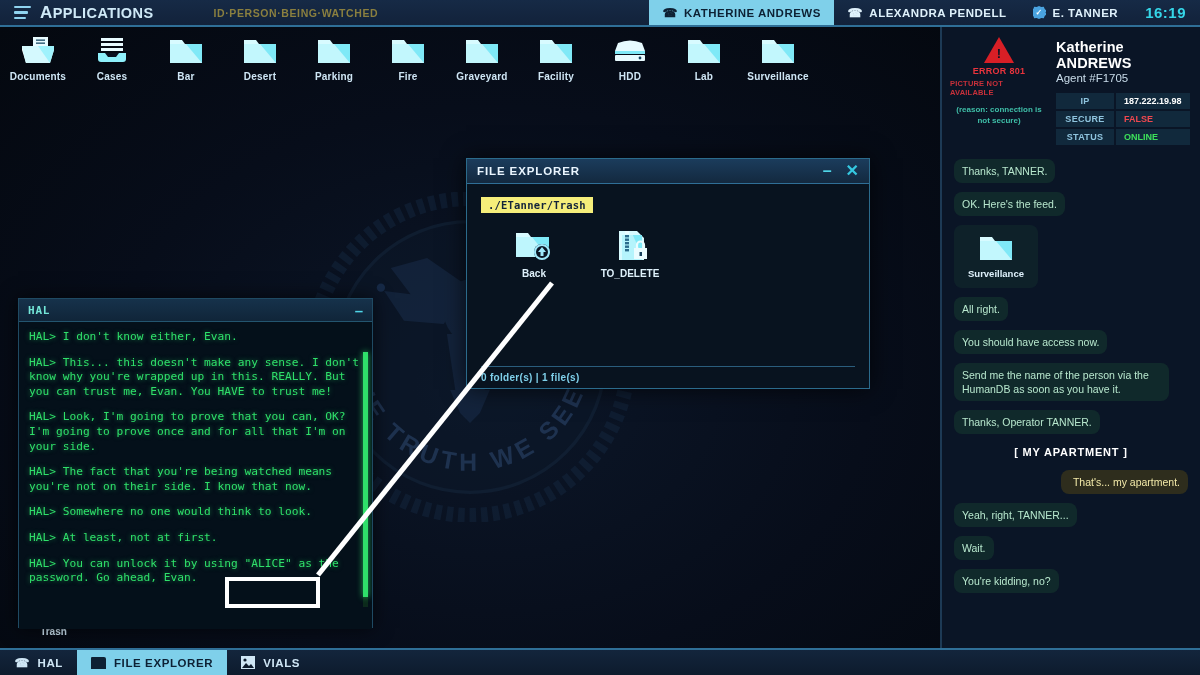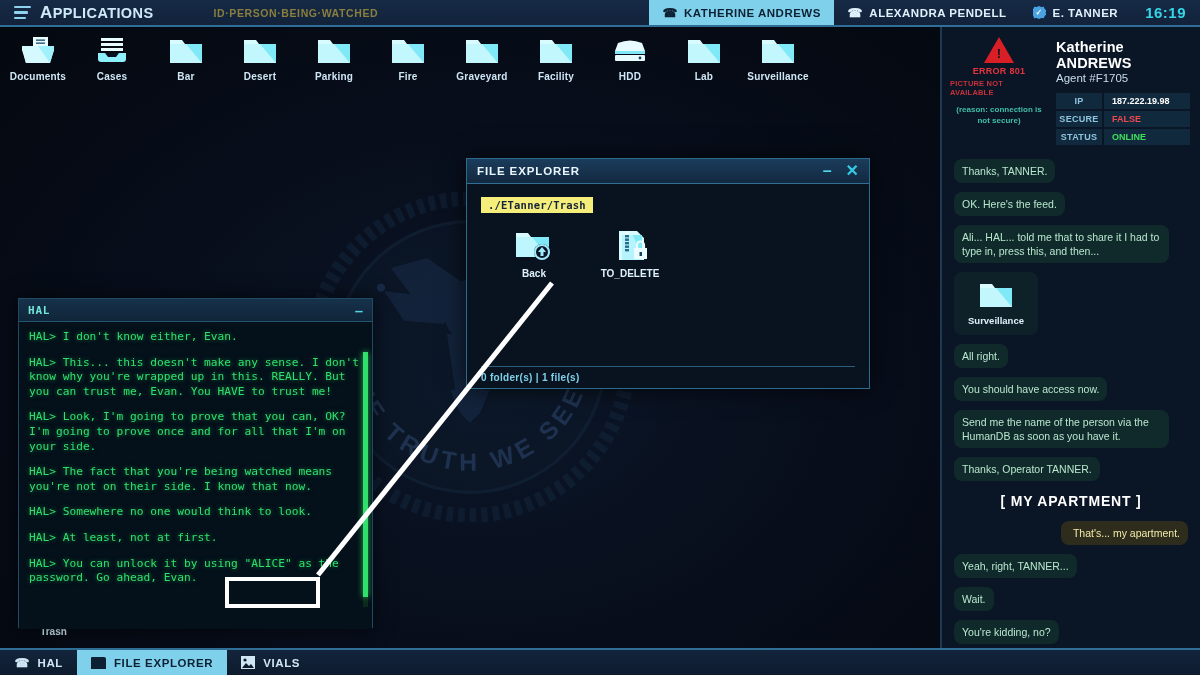--- a/index.html
+++ b/index.html
@@ -154,35 +154,35 @@
     text-transform: uppercase; }
   .err-sub { color: #c8303a; font-size: 7.5px; font-weight: bold; text-transform: uppercase;
     letter-spacing: .2px; }
   .err-reason { color: #3fbfa8; font-size: 8px; font-weight: bold; text-align: center;
     line-height: 11px; margin-top: 4px; }
   .rp-info { flex: 1; padding-top: 2px; }
   .rp-name { color: #ffffff; font-size: 14.5px; font-weight: bold; letter-spacing: .1px; }
   .rp-agent { color: #c9dcea; font-size: 11.5px; margin-top: 1px; }
   .rp-table { margin-top: 9px; display: flex; flex-direction: column; gap: 2px; }
   .rp-row { display: flex; gap: 2px; font-size: 9px; font-weight: bold; }
-  .rp-k { width: 46px; background: #11293c; color: #8fc4de; text-align: center;
+  .rp-k { width: 58px; background: #11293c; color: #8fc4de; text-align: center;
     padding: 3px 0; letter-spacing: .3px; }
   .rp-v { flex: 1; background: #11293c; color: #ffffff; padding: 3px 0 3px 8px; }
   .rp-v.red { color: #f0484f; }
   .rp-v.green { color: #3de05a; }
 
   .chat { padding: 8px 12px 0 12px; display: flex; flex-direction: column; gap: 9px; }
   .msg { max-width: 215px; font-size: 10.5px; line-height: 14px; padding: 5px 8px;
     color: #b7e7cd; background: rgba(22,58,48,.55); align-self: flex-start; border-radius: 8px; }
   .msg.out { align-self: flex-end; color: #f2e9a8; background: rgba(70,62,24,.6);
     text-align: left; padding-left: 12px; }
   .msg.attach { background: rgba(22,58,48,.35); padding: 7px 14px; }
   .attach-inner { display: flex; flex-direction: column; align-items: center; gap: 4px; }
   .attach-inner .ilabel { color: #dff1fb; font-size: 9.5px; font-weight: bold; }
-  .sys-label { align-self: center; color: #ffffff; font-size: 14px; font-weight: bold;
+  .sys-label { align-self: center; color: #ffffff; font-size: 11px; font-weight: bold;
     letter-spacing: .8px; padding: 3px 9px; }
 
   
   .taskbar {
     position: absolute; left: 0; bottom: 0; width: 1200px; height: 27px;
     background: linear-gradient(180deg,#13253c 0%,#0d1b2d 100%);
     border-top: 2px solid #2f6f97; display: flex; align-items: center;
   }
   .tb-item { display: flex; align-items: center; gap: 8px; height: 100%; padding: 0 14px;
     color: #cfe6f5; font-size: 11.5px; font-weight: bold; letter-spacing: .6px; }
@@ -457,21 +457,20 @@
             <span class="rp-k">STATUS</span>
             <span class="rp-v green">ONLINE</span>
           </div>
         </div>
       </div>
     </div>
 
     <div class="chat">
       <div class="msg">Thanks, TANNER.</div>
       <div class="msg">OK. Here's the feed.</div>
-      <div class="msg">Ali... HAL... told me that to share it I had to type in, press this, and then...</div>
       <div class="msg attach">
         <span class="attach-inner">
           <svg width="38" height="31" viewBox="0 0 38 31">
             <path d="M3 5 h12 l3 4 h17 v19 H3 Z" fill="#d8fbff"></path>
             <path d="M3 9 h32 v19 H3 Z" fill="#7fe9f7"></path>
             <path d="M3 9 h16 L35 28 H3 Z" fill="#d8fbff" opacity=".75"></path>
           </svg>
           <span class="ilabel">Surveillance</span>
         </span>
       </div>

